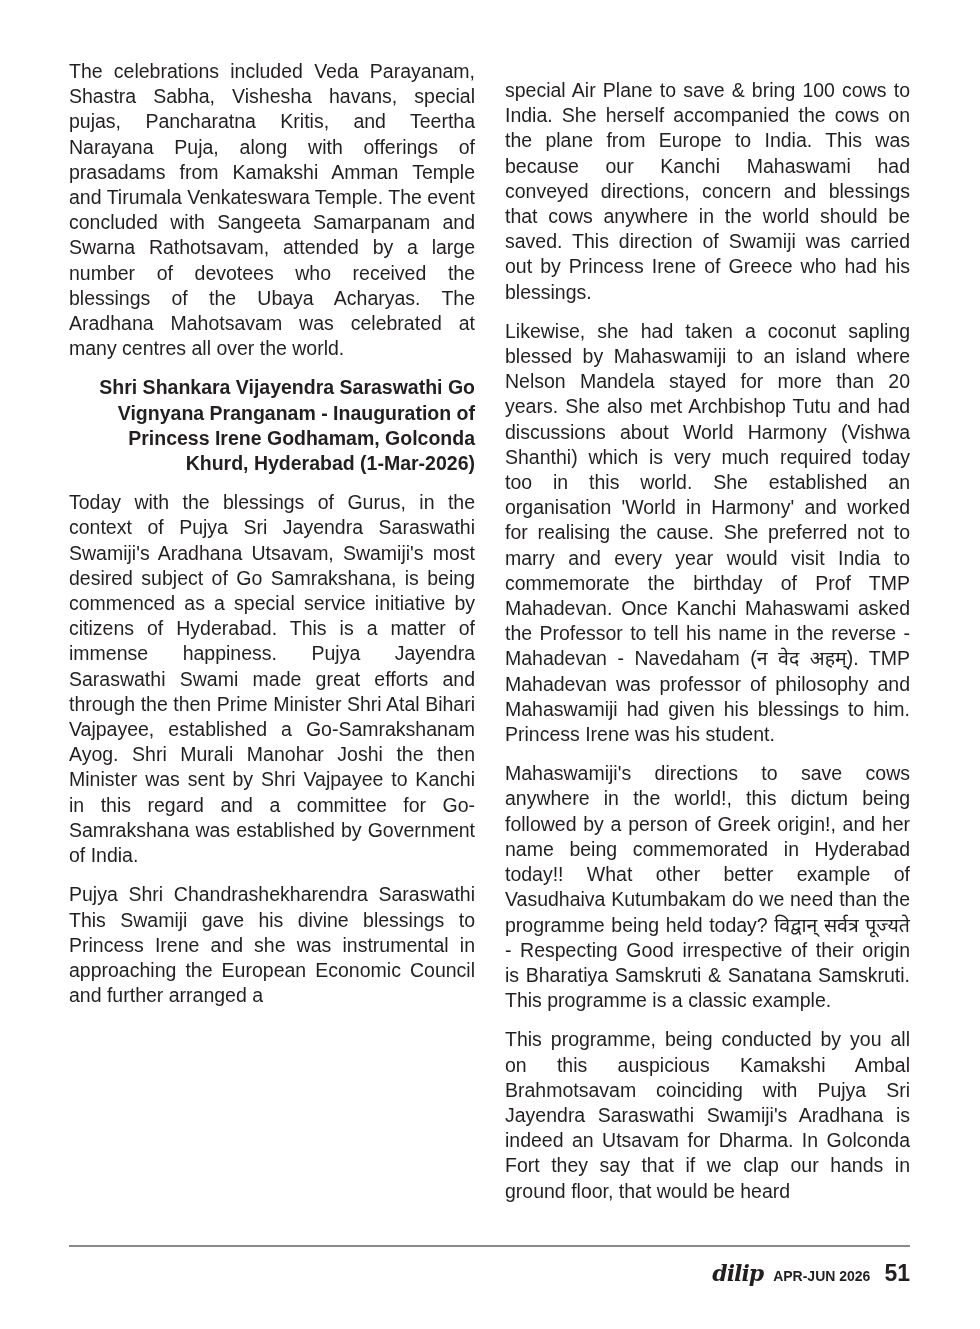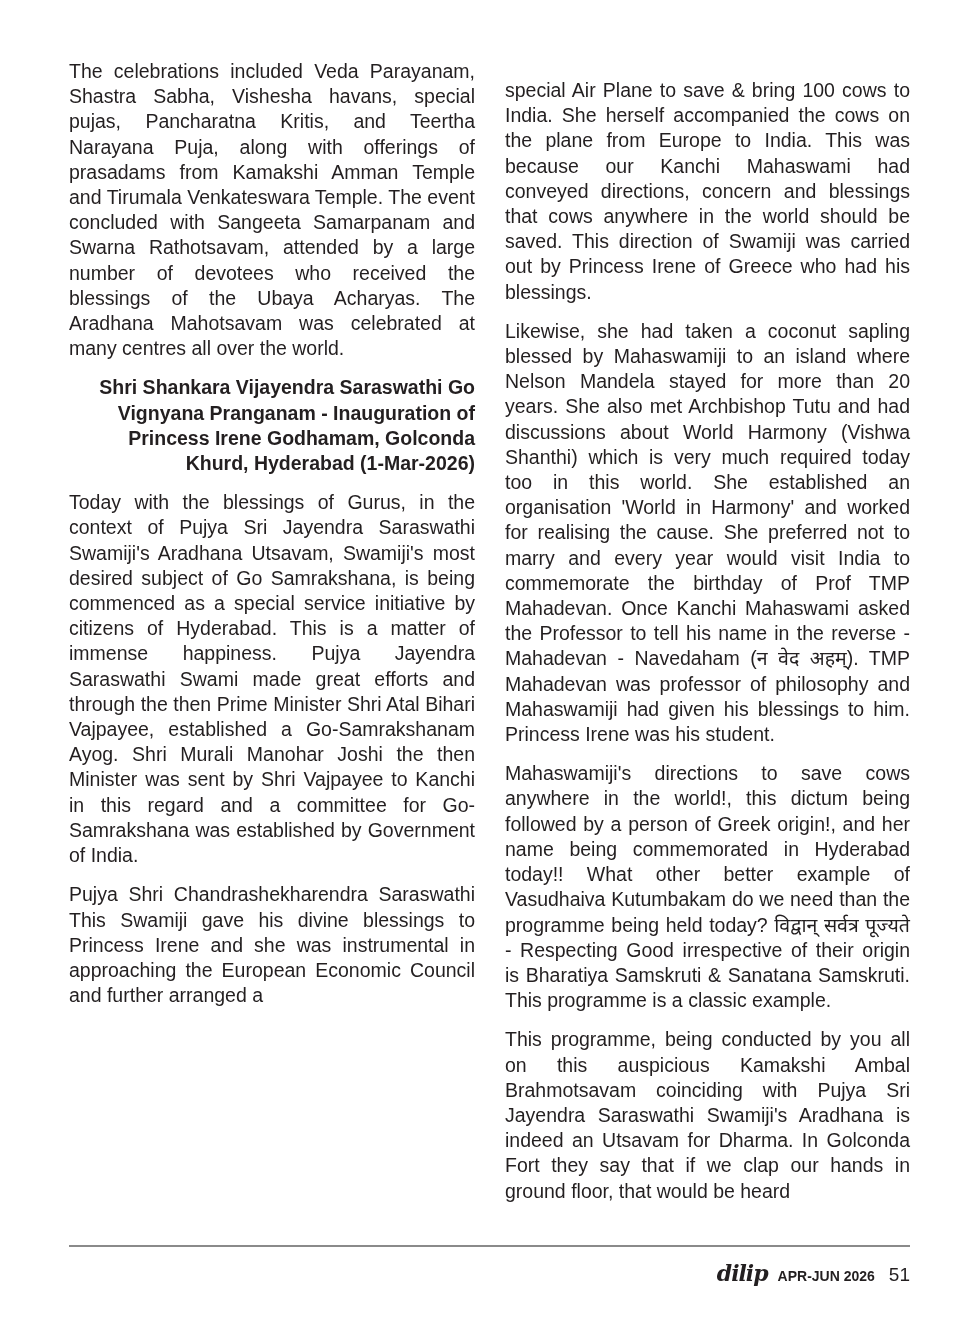--- a/index.html
+++ b/index.html
@@ -7,21 +7,21 @@
          font-family: "Liberation Sans", "DejaVu Sans", sans-serif; color: #231f20; }
   .col { position: absolute; top: 59px; }
   .col-left { left: 69px; width: 406px; }
   .col-right { left: 505px; width: 405px; margin-top: 19px; }
   p { margin: 0 0 14px 0; font-size: 19.5px; line-height: 25.2px; text-align: justify; }
   p.head { font-weight: bold; text-align: right; }
   .footer-rule { position: absolute; left: 69px; top: 1245px; width: 841px; height: 2px; background: #8a8a8a; }
   .footer { position: absolute; right: 70px; top: 1260px; display: flex; align-items: baseline; gap: 10px; }
   .brand { font-family: "DejaVu Serif", serif; font-style: italic; font-weight: bold; font-size: 22px; letter-spacing: -1px; color: #231f20; }
   .issue { font-weight: bold; font-size: 14px; color: #231f20; }
-  .page-no { font-weight: normal; font-size: 19px; color: #231f20; margin-left: 4px; }
+  .page-no { font-weight: bold; font-size: 23px; color: #231f20; margin-left: 4px; }
 </style>
 </head>
 <body>
 
 <div class="col col-left">
   <p>The celebrations included Veda Parayanam, Shastra Sabha, Vishesha havans, special pujas, Pancharatna Kritis, and Teertha Narayana Puja, along with offerings of prasadams from Kamakshi Amman Temple and Tirumala Venkateswara Temple. The event concluded with Sangeeta Samarpanam and Swarna Rathotsavam, attended by a large number of devotees who  received the blessings of the Ubaya Acharyas. The Aradhana Mahotsavam was celebrated at many centres all over the world.</p>
   <p class="head">Shri Shankara Vijayendra Saraswathi Go Vignyana Pranganam - Inauguration of Princess Irene Godhamam, Golconda Khurd, Hyderabad (1-Mar-2026)</p>
   <p>Today with the blessings of Gurus, in the context of Pujya Sri Jayendra Saraswathi Swamiji's Aradhana Utsavam, Swamiji's most desired subject of Go Samrakshana, is being commenced as a special service initiative by citizens of Hyderabad. This is a matter of immense happiness. Pujya Jayendra Saraswathi Swami made great efforts and through the then Prime Minister Shri Atal Bihari Vajpayee, established a Go-Samrakshanam Ayog. Shri Murali Manohar Joshi the then Minister was sent by Shri Vajpayee to Kanchi in this regard and a committee for Go-Samrakshana was established by Government of India.</p>
   <p>Pujya Shri Chandrashekharendra Saraswathi This Swamiji gave his divine blessings to Princess Irene and she was instrumental in approaching the European Economic Council and further arranged a</p>
 </div>

